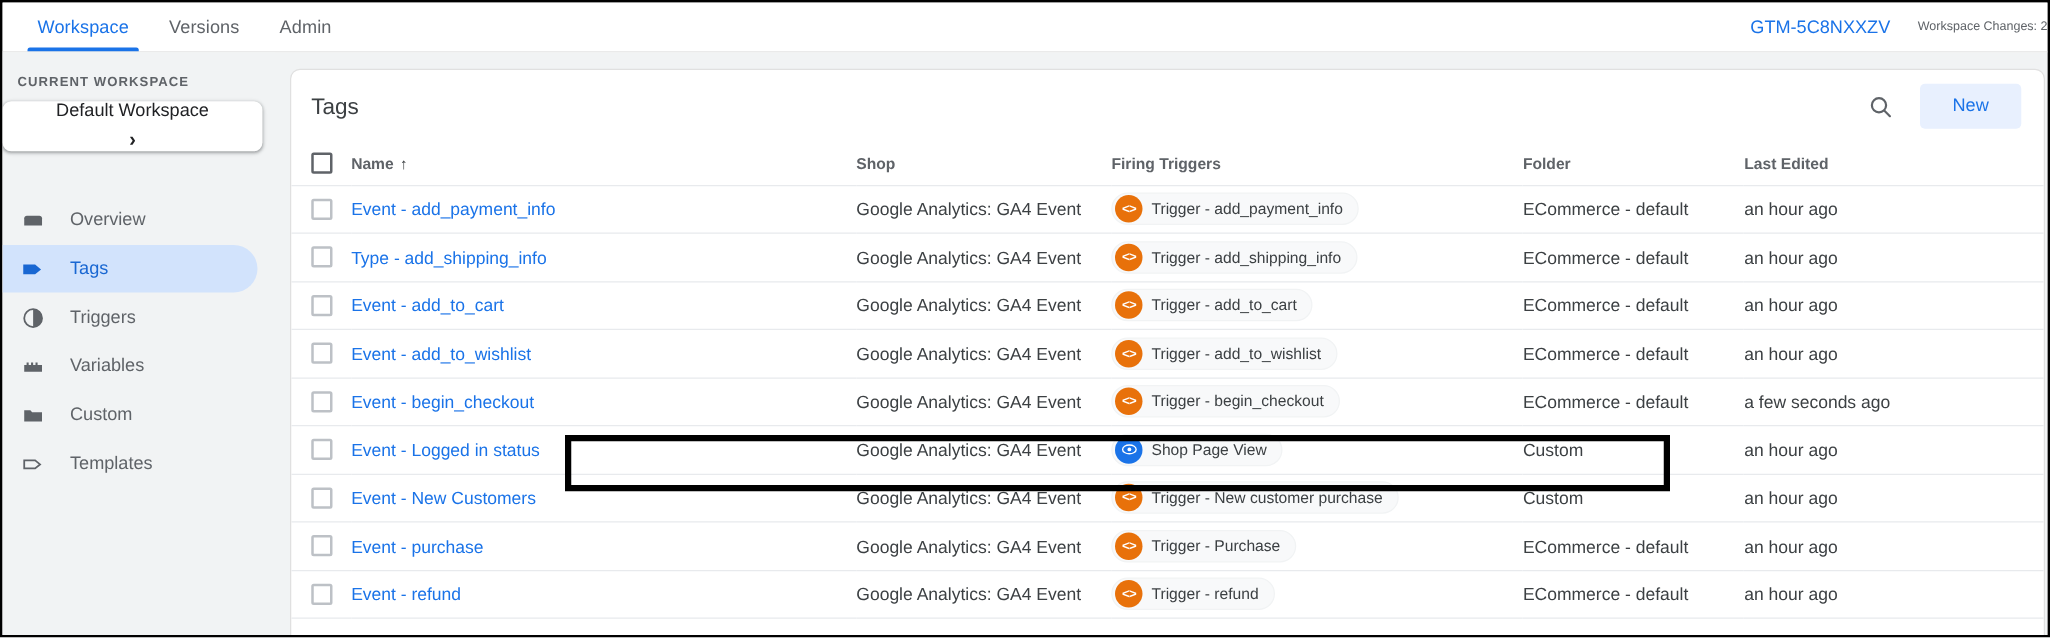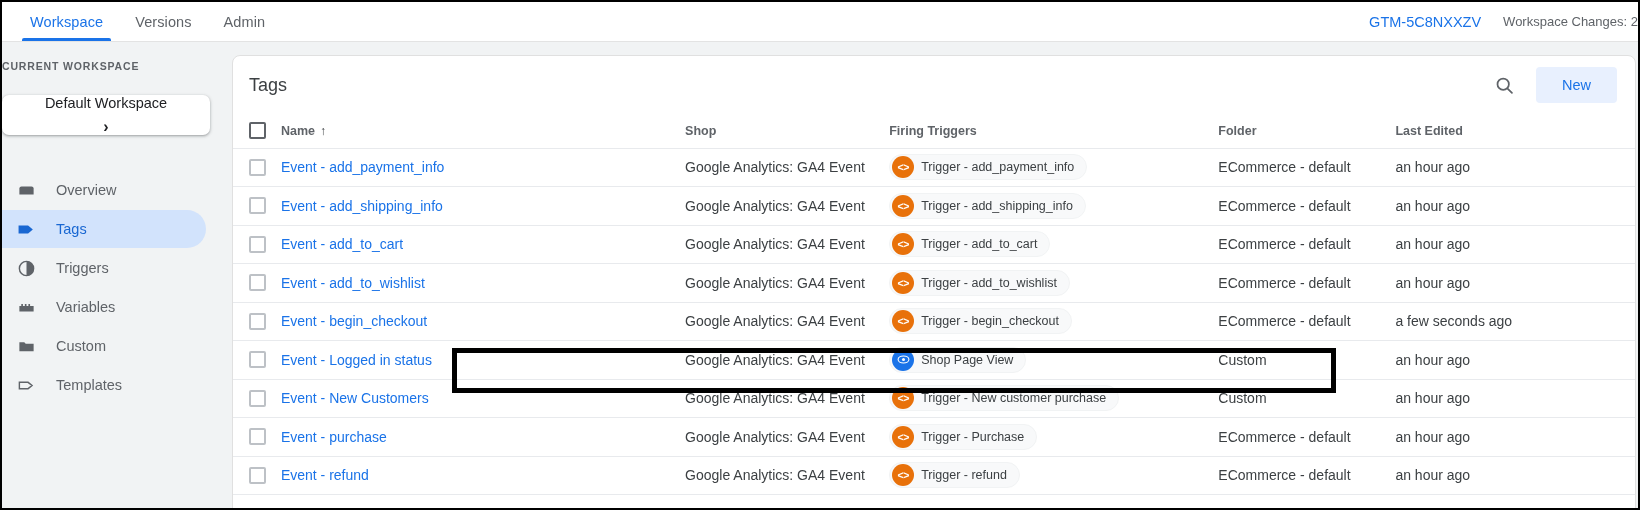--- a/index.html
+++ b/index.html
@@ -39,41 +39,41 @@
   .nav-tab.active::after {
     content: ""; position: absolute;
     left: 8px; right: 8px; bottom: 0; height: 3px;
     background: #1a73e8; border-radius: 2px 2px 0 0;
   }
   .nav-right {
     margin-left: auto; display: flex; align-items: center;
     gap: 22px; padding-right: 0; white-space: nowrap; text-align: right;
   }
   #container-id { font-size: 14.5px; color: #1a73e8; cursor: pointer; }
-  #ws-changes { font-size: 13px; color: #5f6368; }
+  #ws-changes { font-size: 10px; color: #5f6368; }
 
   
   #body-area {
     position: absolute; left: 0; top: 40px;
     width: 1636px; height: 466px;
     display: flex;
     background: #f1f3f4;
   }
 
   
   #sidebar {
     width: 218px; flex: 0 0 218px;
     background: #f1f3f4;
     padding-top: 18px;
     position: relative;
   }
   #ws-label {
     font-size: 10.5px; color: #5f6368;
     letter-spacing: .85px; font-weight: bold;
-    margin-bottom: 23px;
+    padding-left: 12px; margin-bottom: 9px;
   }
   #ws-card {
     margin: 0 10px 0 0;
     background: #fff;
     border-radius: 7px;
     height: 40px;
     display: flex; align-items: center;
     padding: 0 14px 0 14px;
     box-shadow: 0 1px 2px rgba(60,64,67,.3), 0 1px 3px 1px rgba(60,64,67,.15);
     cursor: pointer;
@@ -322,21 +322,21 @@
                     <span class="chip-ic orange">&lt;&gt;</span>
                     <span class="chip-lbl">Trigger - add_payment_info</span>
                   </span></td>
                 <td class="c-fold">ECommerce - default</td>
                 <td class="c-last">an hour ago</td>
               </tr>
               <tr>
                 <td class="c-check">
                   <span class="cbx"></span>
                 </td>
-                <td class="c-name"><span class="row-name">Event - add_shipping_info</span></td>
+                <td class="c-name"><span class="row-name">Type - add_shipping_info</span></td>
                 <td class="c-type">Google Analytics: GA4 Event</td>
                 <td class="c-trig"><span class="chip">
                     <span class="chip-ic orange">&lt;&gt;</span>
                     <span class="chip-lbl">Trigger - add_shipping_info</span>
                   </span></td>
                 <td class="c-fold">ECommerce - default</td>
                 <td class="c-last">an hour ago</td>
               </tr>
               <tr>
                 <td class="c-check">

